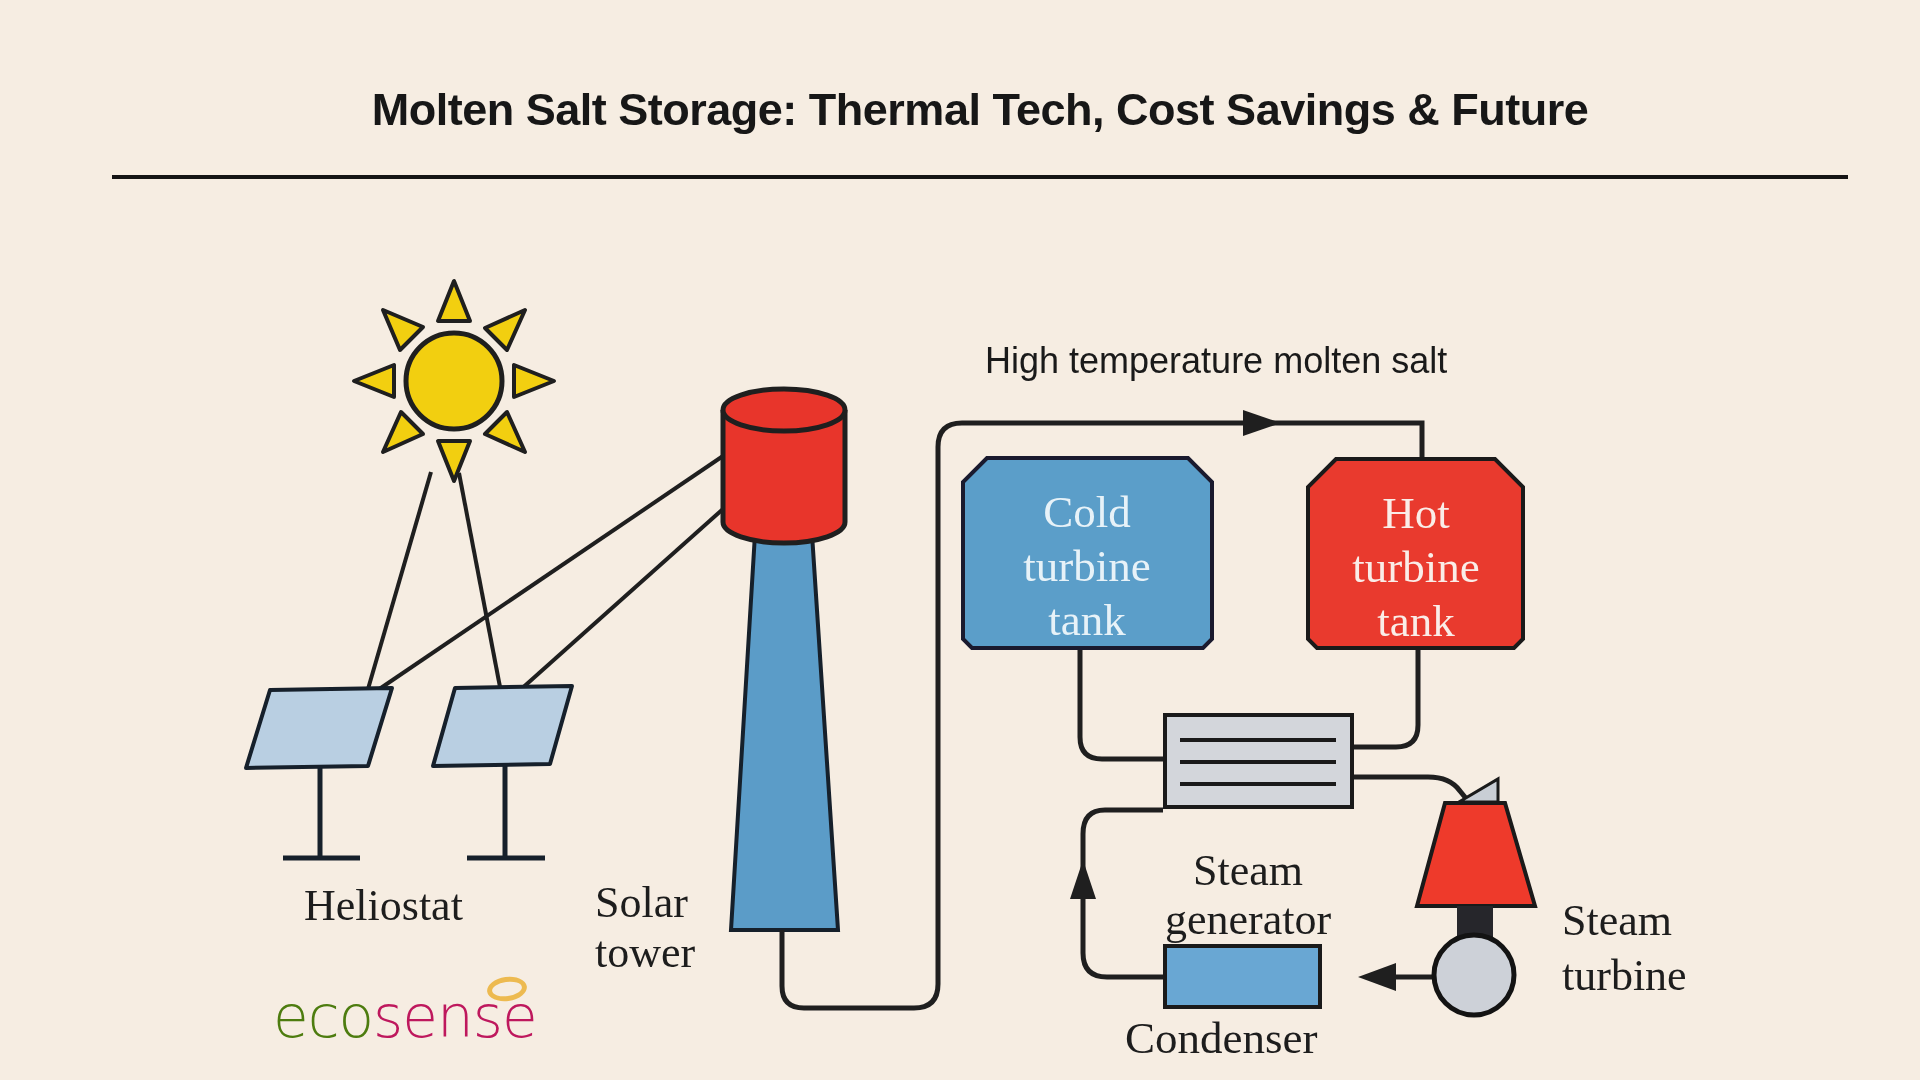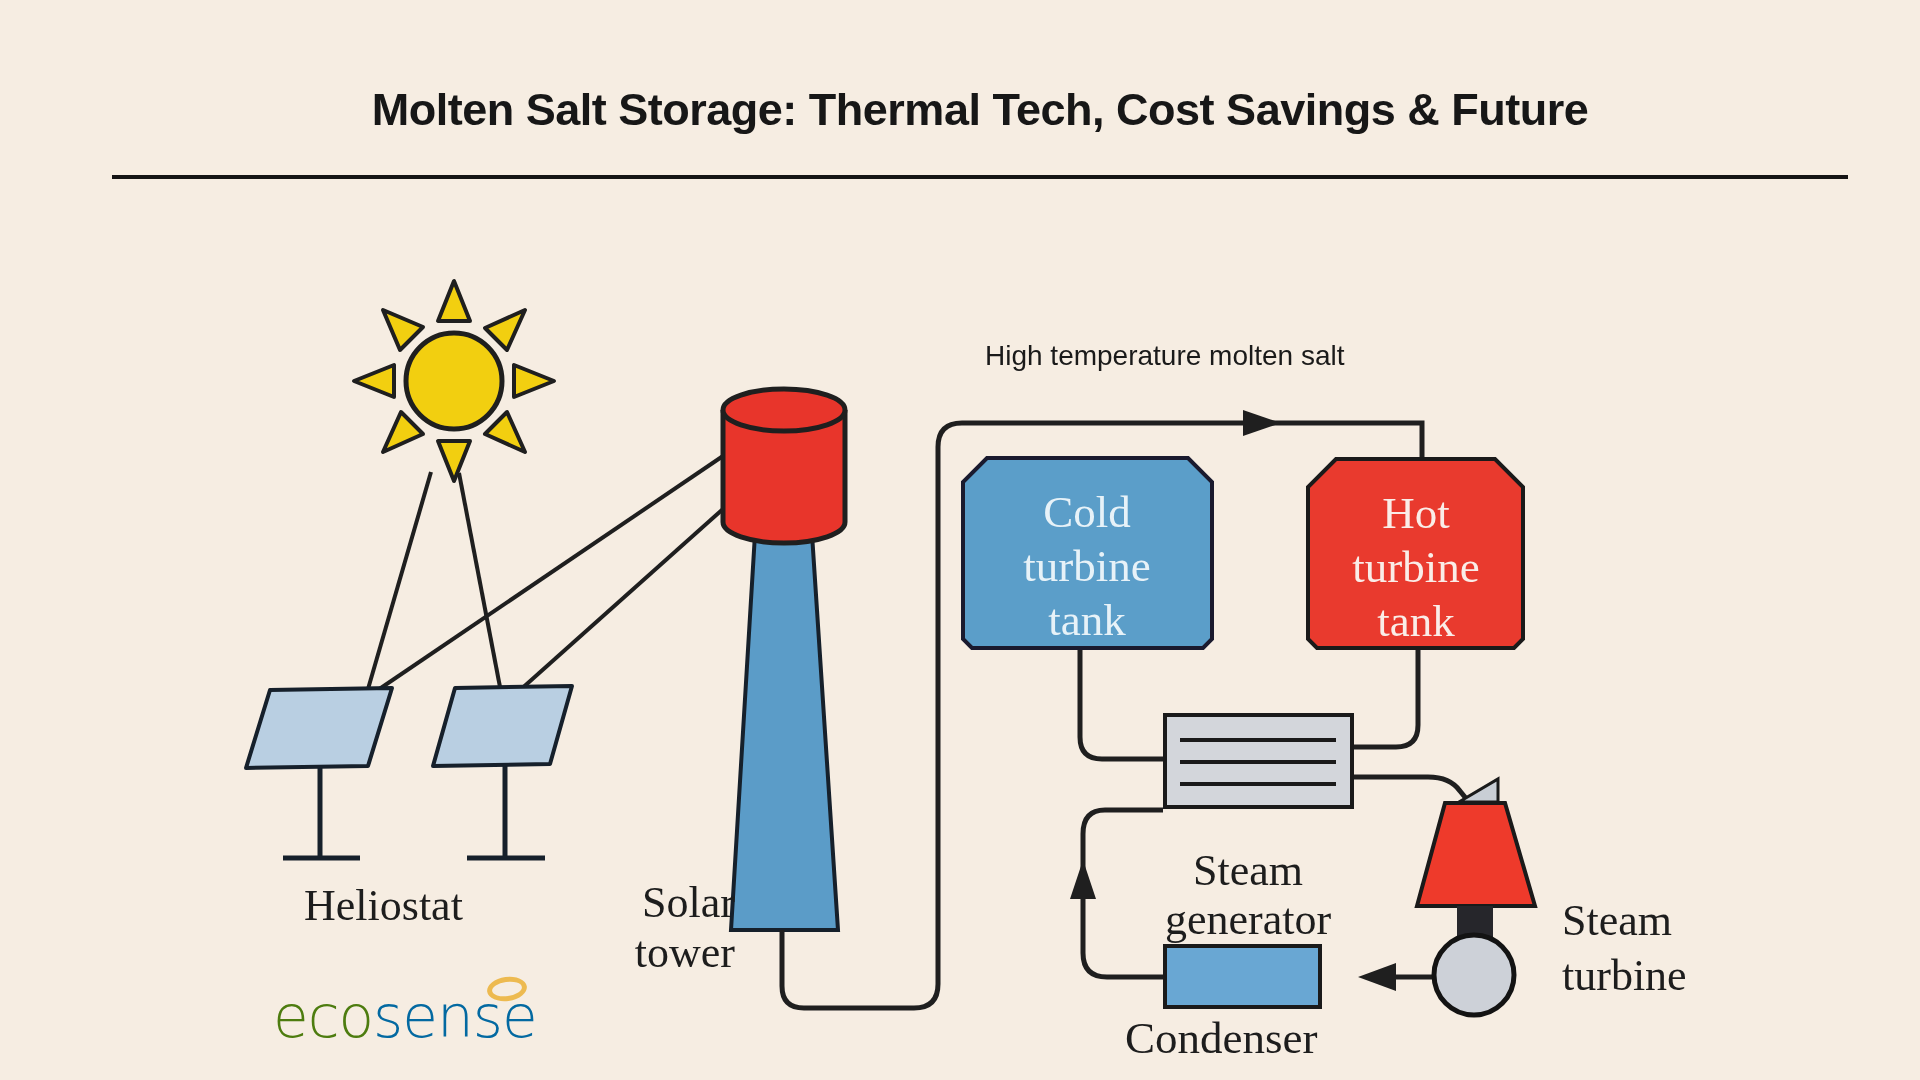--- a/index.html
+++ b/index.html
@@ -5,33 +5,33 @@
   html,body{margin:0;padding:0;background:#F6EDE2;}
   .stage{position:relative;width:1848px;height:1080px;background:#F6EDE2;overflow:hidden;
          font-family:"Liberation Serif", serif;color:#1C1C1C;}
   .stage svg{position:absolute;left:0;top:0;}
   .label{position:absolute;font-family:"Liberation Serif", serif;color:#1D1D1D;}
   .title{position:absolute;left:980px;top:84px;transform:translateX(-50%);
          font-family:"Liberation Sans", sans-serif;font-weight:bold;font-size:45px;
          letter-spacing:-0.5px;color:#171717;white-space:nowrap;}
   .divider{position:absolute;left:112px;top:175px;width:1738px;height:4px;background:#151515;}
   .flow-label{position:absolute;left:985px;top:340px;font-family:"Liberation Sans", sans-serif;
-              font-size:28px;color:#1A1A1A;white-space:nowrap;}
+              font-size:36px;color:#1A1A1A;white-space:nowrap;}
   .heliostat-label{left:304px;top:880px;width:200px;font-size:44px;}
-  .solar-tower-label{left:595px;top:878px;width:140px;text-align:right;font-size:44px;line-height:1.14;}
+  .solar-tower-label{left:595px;top:878px;width:140px;text-align:left;font-size:44px;line-height:1.14;}
   .tank-label{width:170px;text-align:center;font-size:45px;line-height:1.2;}
   .cold-tank-label{left:1002px;top:485px;color:#E7F2F8;}
   .hot-tank-label{left:1331px;top:486px;color:#FAEDE8;}
   .steam-generator-label{left:1138px;top:818px;width:220px;text-align:center;font-size:44px;line-height:1.12;margin-top:28px;}
   .steam-turbine-label{left:1562px;top:893px;width:190px;text-align:left;font-size:44px;line-height:1.25;}
   .condenser-label{left:1125px;top:1012px;width:235px;text-align:left;font-size:45px;white-space:nowrap;}
   .logo{position:absolute;left:273px;top:988px;font-family:"DejaVu Sans", sans-serif;
         font-weight:300;font-size:58px;letter-spacing:-1px;line-height:1;}
   .logo .eco{color:#4d7c0f;}
-  .logo .sense{color:#0369a1;}
+  .logo .sense{color:#be185d;}
   .halo{position:absolute;left:487px;top:977px;width:30px;height:14px;border:5px solid #EDBA50;
         border-radius:50%;transform:rotate(-8deg);}
 </style>
 </head>
 <body>
 
 <div class="stage">
 
   <svg width="1920" height="1080" viewBox="0 0 1920 1080">
 

